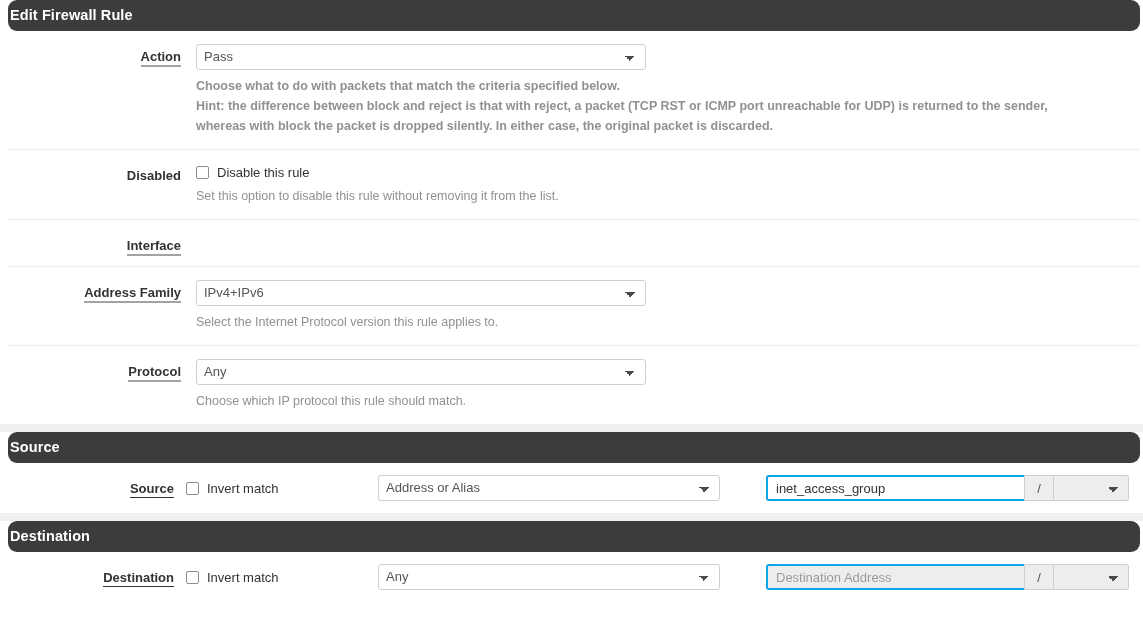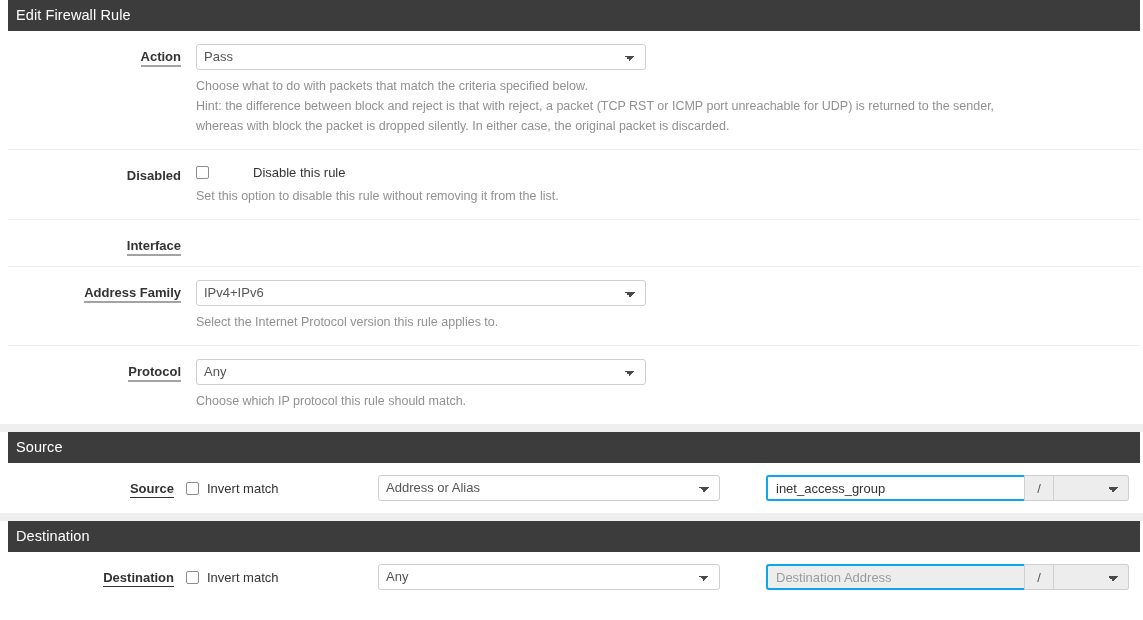--- a/index.html
+++ b/index.html
@@ -15,24 +15,25 @@
   .page { width: 1143px; height: 620px; position: relative; background:#ffffff; }
 
   
   .panel { background: #ffffff; margin: 0 3px 0 8px; }
   .panel-gap { height: 8px; background: #efefef; }
 
   .panel-heading {
     background: #3c3c3c;
     color: #ffffff;
     font-size: 14.5px;
-    font-weight: normal;
+    font-weight: bold;
     letter-spacing: 0.1px;
-    padding: 7px 0 7px 8px;
+    padding: 7px 0 7px 2px;
     line-height: 17px;
+    border-radius: 9px;
   }
 
   .panel-body { background:#ffffff; }
 
   
   .form-row {
     display: flex;
     align-items: flex-start;
     padding: 13px 0 13px 0;
     border-top: 1px solid #eceff1;
@@ -96,24 +97,24 @@
   input.ctl::placeholder { color: #9b9b9b; }
   input.ctl.disabledfld { background: #ededed; color:#8d8d8d; }
 
   .help {
     color: #919191;
     font-size: 12.5px;
     line-height: 20px;
     margin-top: 6px;
     max-width: 900px;
   }
-  .help div { white-space: nowrap; }
-
-  
-  .chk-line { display: flex; align-items: center; padding-top: 2px; gap: 36px; }
+  .help div { white-space: nowrap; font-weight: bold; }
+
+  
+  .chk-line { display: flex; align-items: center; padding-top: 2px; }
   .chkbox {
     width: 13px; height: 13px;
     border: 1px solid #8d8d8d;
     background: #ffffff;
     border-radius: 2px;
     display: inline-block;
     margin-right: 8px;
     cursor: pointer;
   }
   .chk-label { font-size: 13px; color:#333333; }

